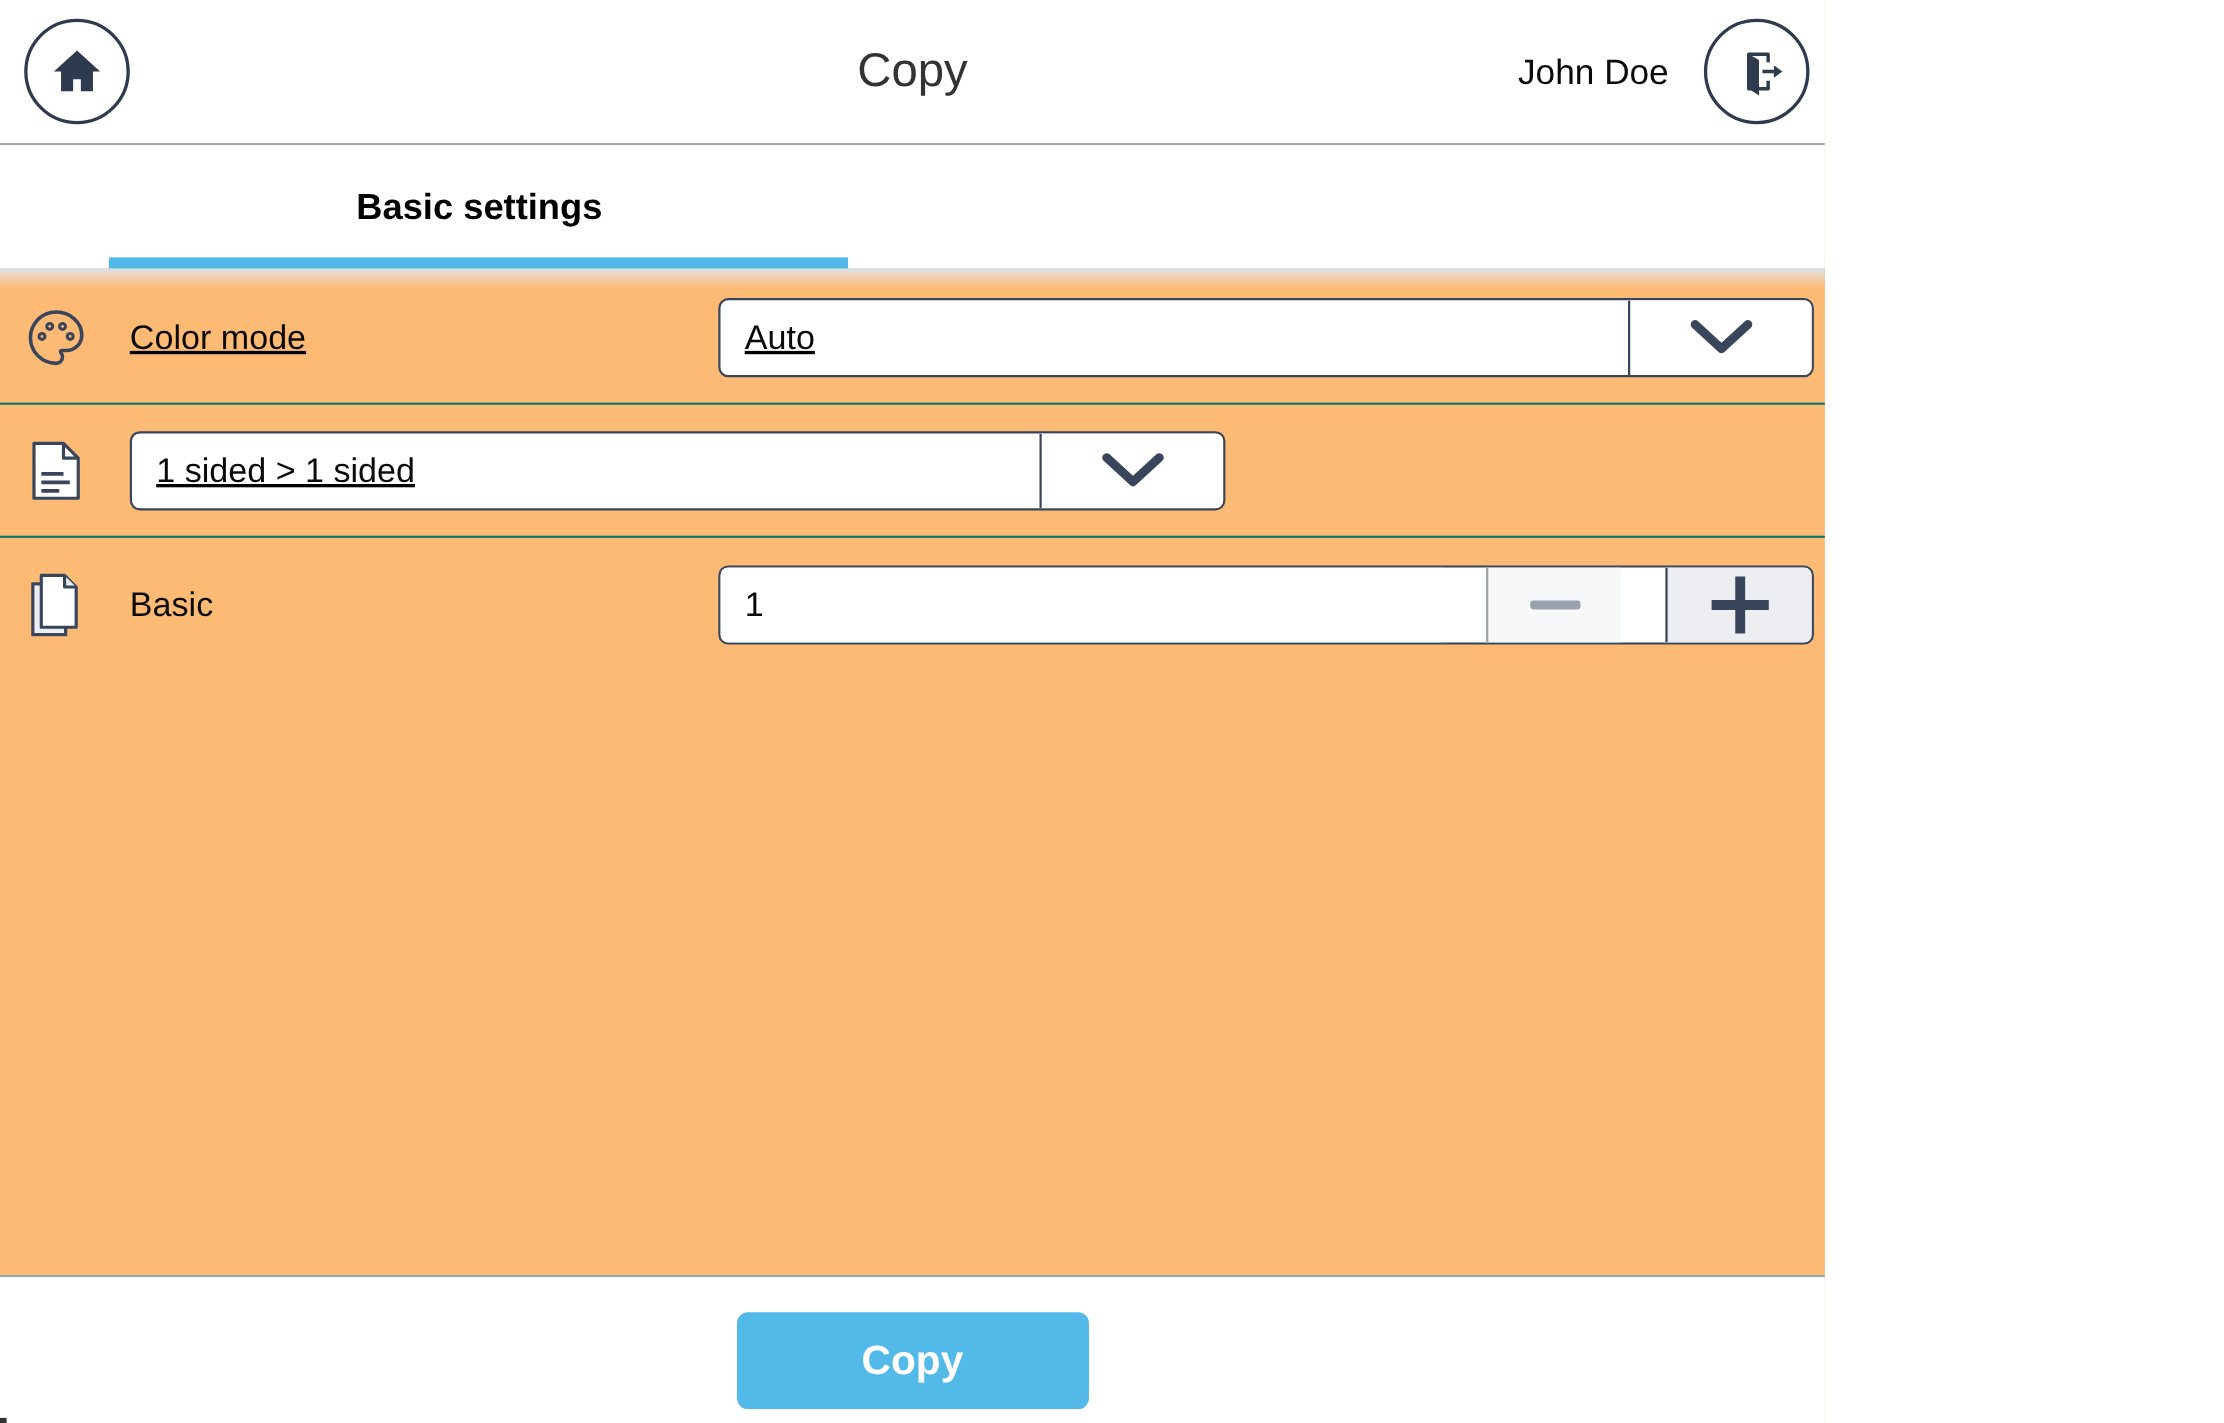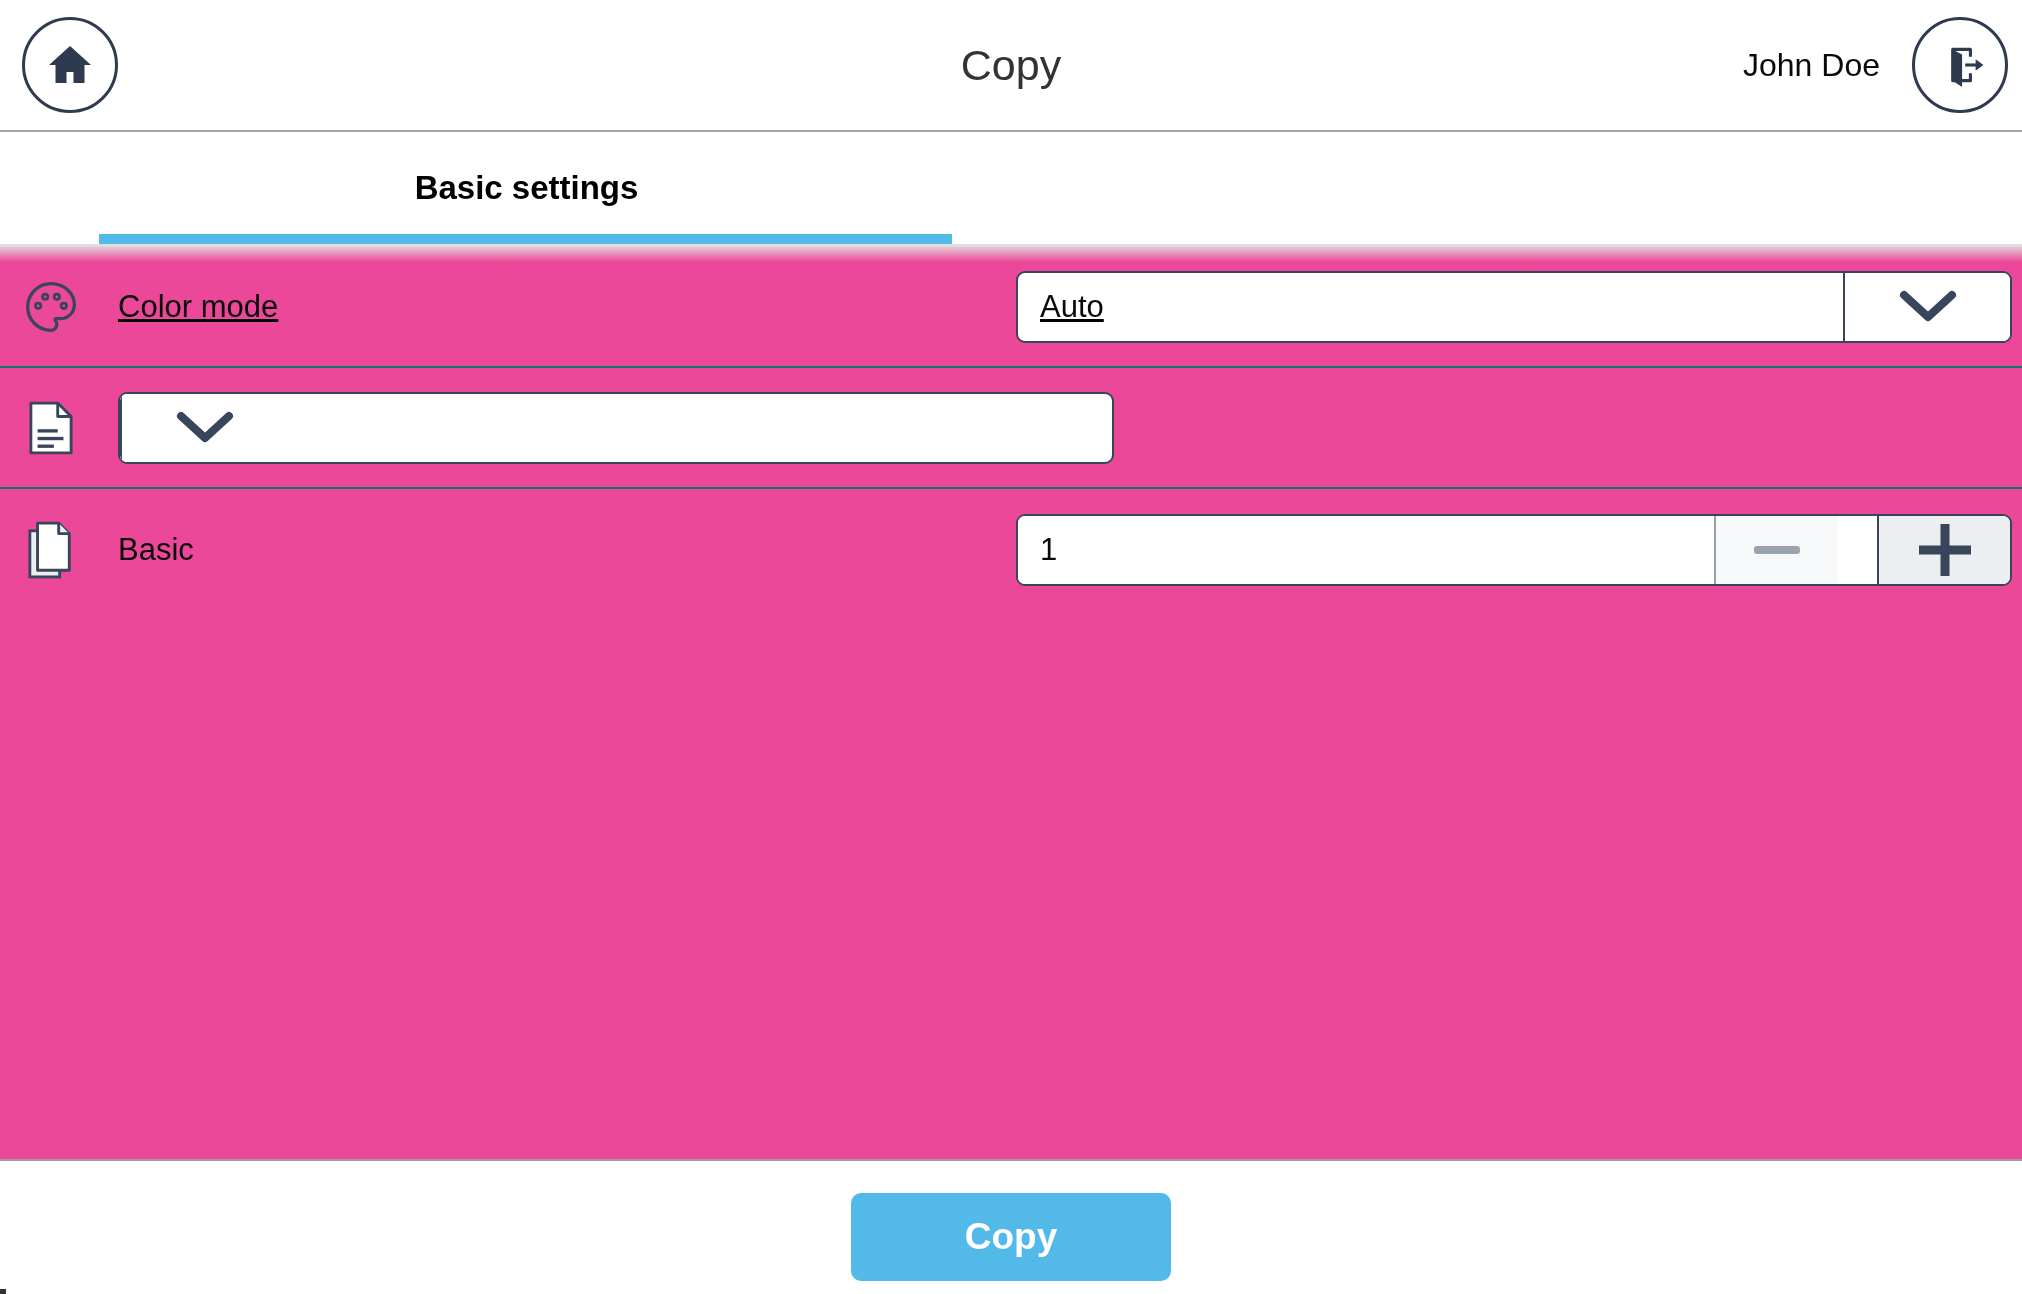--- a/index.html
+++ b/index.html
@@ -1,18 +1,18 @@
 <!DOCTYPE html>
 <html><head>
 <meta charset="utf-8">
 <style>
   html,body { margin:0; padding:0; background:#fff; }
   .page {
-    width:2022px; height:1294px; position:relative; overflow:hidden;
-    background:#ec4899; display:flex; flex-direction:column;
+    width:1659px; height:1294px; position:relative; overflow:hidden;
+    background:#fdba74; display:flex; flex-direction:column;
     font-family:"Liberation Sans","DejaVu Sans",sans-serif;
   }
 
   
   .header {
     height:132px; box-sizing:border-box; border-bottom:2px solid #a6a6a6;
     display:flex; align-items:center; padding:0 14px 0 22px; position:relative;
     background:#fff; flex:0 0 auto;
   }
   .page-title {
@@ -166,20 +166,21 @@
       <span class="icon-wrap">
         <svg width="46" height="56" viewBox="0 0 48 58">
           <path d="M3 3 H31 L45 17 V55 H3 Z" fill="#fff" stroke="#39455a" stroke-width="3" stroke-linejoin="round"></path>
           <path d="M31 3 V17 H45" fill="none" stroke="#39455a" stroke-width="3" stroke-linejoin="round"></path>
           <line x1="10" y1="32" x2="31" y2="32" stroke="#39455a" stroke-width="3.5"></line>
           <line x1="10" y1="40" x2="37" y2="40" stroke="#39455a" stroke-width="3.5"></line>
           <line x1="10" y1="48" x2="27" y2="48" stroke="#39455a" stroke-width="3.5"></line>
         </svg>
       </span>
       <div class="control">
+        <div class="control-value">1 sided &gt; 1 sided</div>
         <div class="chevron-box">
           <span style="display:flex;">
             <svg width="62" height="36" viewBox="0 0 62 36">
               <path d="M7 6 L31 28 L55 6" fill="none" stroke="#39455a" stroke-width="8" stroke-linecap="round" stroke-linejoin="round"></path>
             </svg>
           </span>
         </div>
       </div>
     </div>
 

